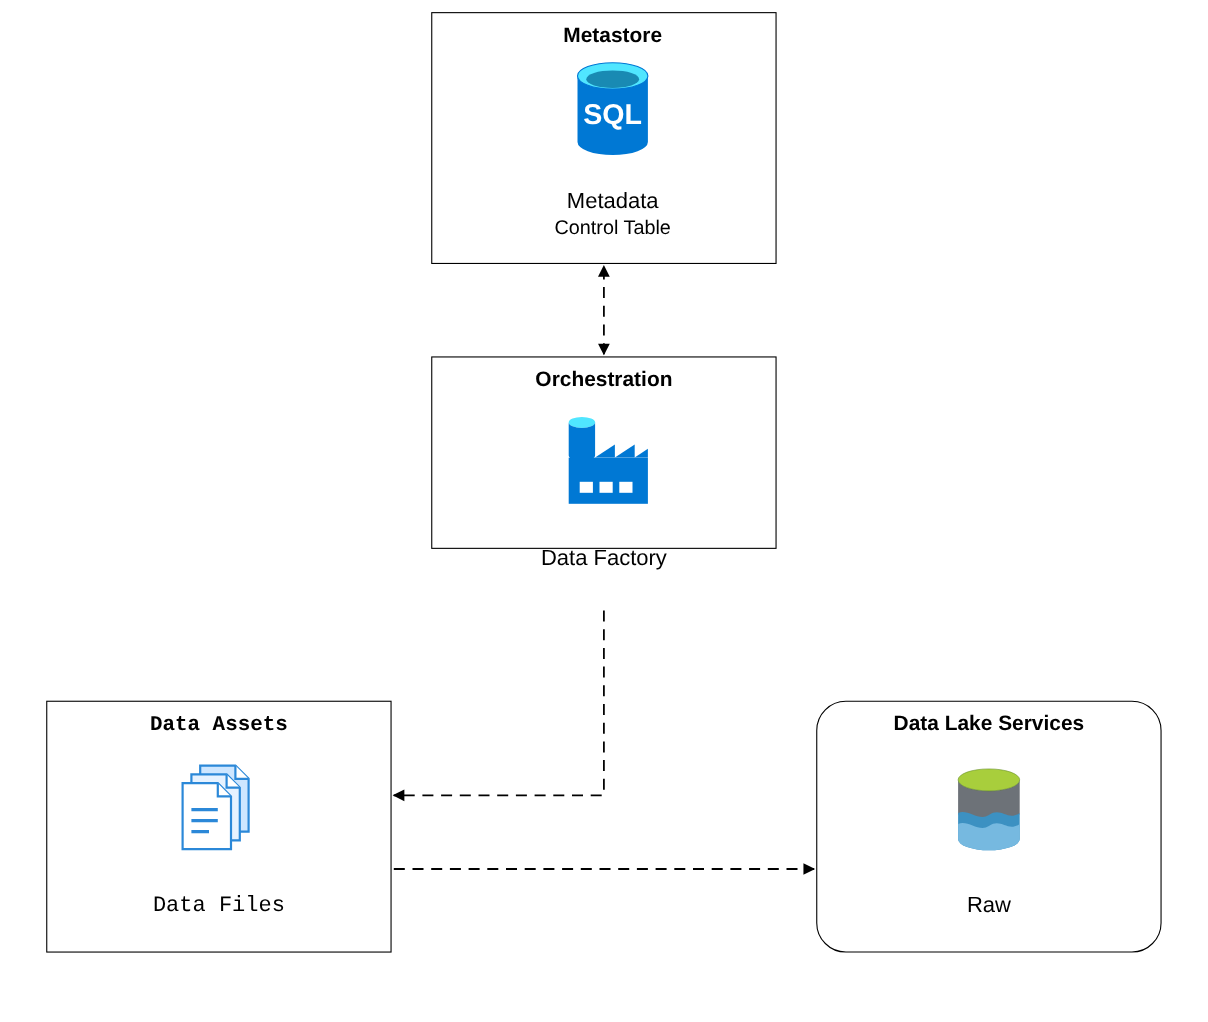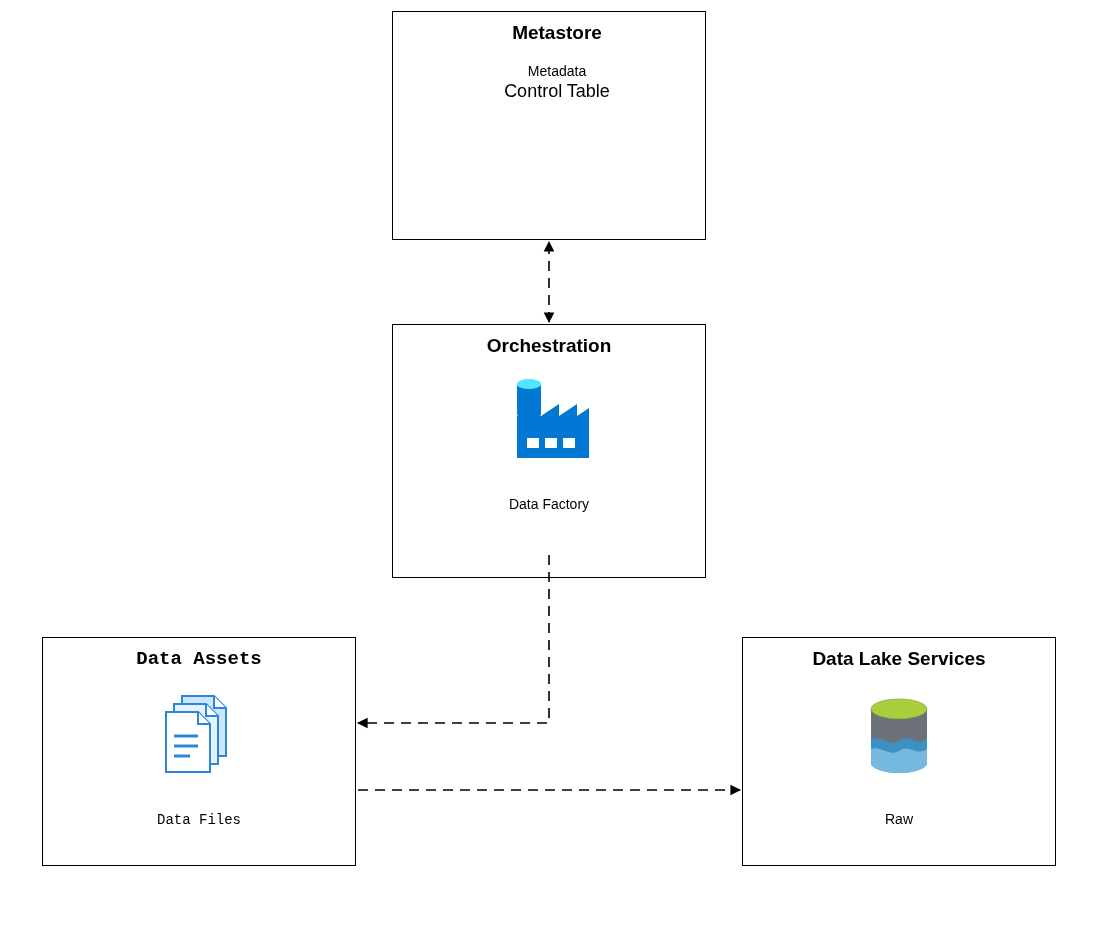--- a/index.html
+++ b/index.html
@@ -20,21 +20,21 @@
     background: #fff;
     box-sizing: border-box;
     text-align: center;
   }
   .box-title {
     font-weight: 600;
     font-size: 19px;
     padding-top: 10px;
   }
   .sub1 {
-    font-size: 14px;
+    font-size: 20px;
     line-height: 1.3;
   }
   .sub2 {
     font-size: 18px;
     line-height: 1.3;
   }
   .icon-slot {
     display: flex;
     justify-content: center;
     align-items: center;
@@ -48,27 +48,37 @@
     pointer-events: none;
   }
 </style>
 </head>
 <body>
 
 <div class="canvas">
 
   <div class="box" style="left:392px; top:11px; width:314px; height:229px;padding-left:16px;">
     <div class="box-title">Metastore</div>
+    <div class="icon-slot" style="margin-top:8px; height:100px;">
+
+      <svg width="76" height="95" viewBox="0 0 76 95">
+        <ellipse cx="38" cy="14" rx="32" ry="12" fill="#50e6ff"></ellipse>
+        <path d="M6 14 v60 a32 12 0 0 0 64 0 V14 a32 12 0 0 1 -64 0 Z" fill="#0078d4"></path>
+        <ellipse cx="38" cy="14" rx="32" ry="12" fill="none" stroke="#0078d4" stroke-width="1"></ellipse>
+        <ellipse cx="38" cy="17" rx="24" ry="8" fill="#198ab3"></ellipse>
+        <text x="38" y="58" font-family="Segoe UI, Arial" font-size="26" font-weight="700" fill="#ffffff" text-anchor="middle">SQL</text>
+      </svg>
+    </div>
     <div style="margin-top:18px;">
       <div class="sub1">Metadata</div>
       <div class="sub2">Control Table</div>
     </div>
   </div>
 
-  <div class="box" style="left:392px; top:324px; width:314px; height:254px;">
+  <div class="box" style="left:392px; top:324px; width:314px; height:175px;">
     <div class="box-title">Orchestration</div>
     <div class="icon-slot" style="margin-top:6px; height:110px;">
 
       <svg width="100" height="100" viewBox="0 0 100 100">
 
         <ellipse cx="30" cy="16" rx="12" ry="5" fill="#50e6ff"></ellipse>
         <path d="M18 16 v30 a12 5 0 0 0 24 0 V16 a12 5 0 0 1 -24 0 Z" fill="#0078d4"></path>
 
         <rect x="18" y="48" width="72" height="42" fill="#0078d4"></rect>
 
@@ -109,21 +119,21 @@
           <line x1="8" y1="34" x2="32" y2="34" stroke="#2b88d8" stroke-width="3"></line>
           <line x1="8" y1="44" x2="24" y2="44" stroke="#2b88d8" stroke-width="3"></line>
         </g>
       </svg>
     </div>
     <div style="margin-top:21px;">
       <div class="sub1">Data Files</div>
     </div>
   </div>
 
-  <div class="box" style="left:742px; top:637px; width:314px; height:229px;">
+  <div class="box" style="left:742px; top:637px; width:314px; height:229px;border-radius:27px;">
     <div class="box-title">Data Lake Services</div>
     <div class="icon-slot" style="margin-top:14px; height:110px;">
 
       <svg width="66" height="84" viewBox="0 0 66 84">
         <ellipse cx="33" cy="12" rx="28" ry="10" fill="#a8ce3c"></ellipse>
 
         <path d="M5 12 v30 a28 10 0 0 0 56 0 V12 a28 10 0 0 1 -56 0 Z" fill="#6d7278"></path>
 
         <path d="M5 42 v24 a28 10 0 0 0 56 0 V42
                  C50 50, 44 36, 33 44 C24 50, 14 38, 5 42 Z" fill="#3c91c2"></path>

